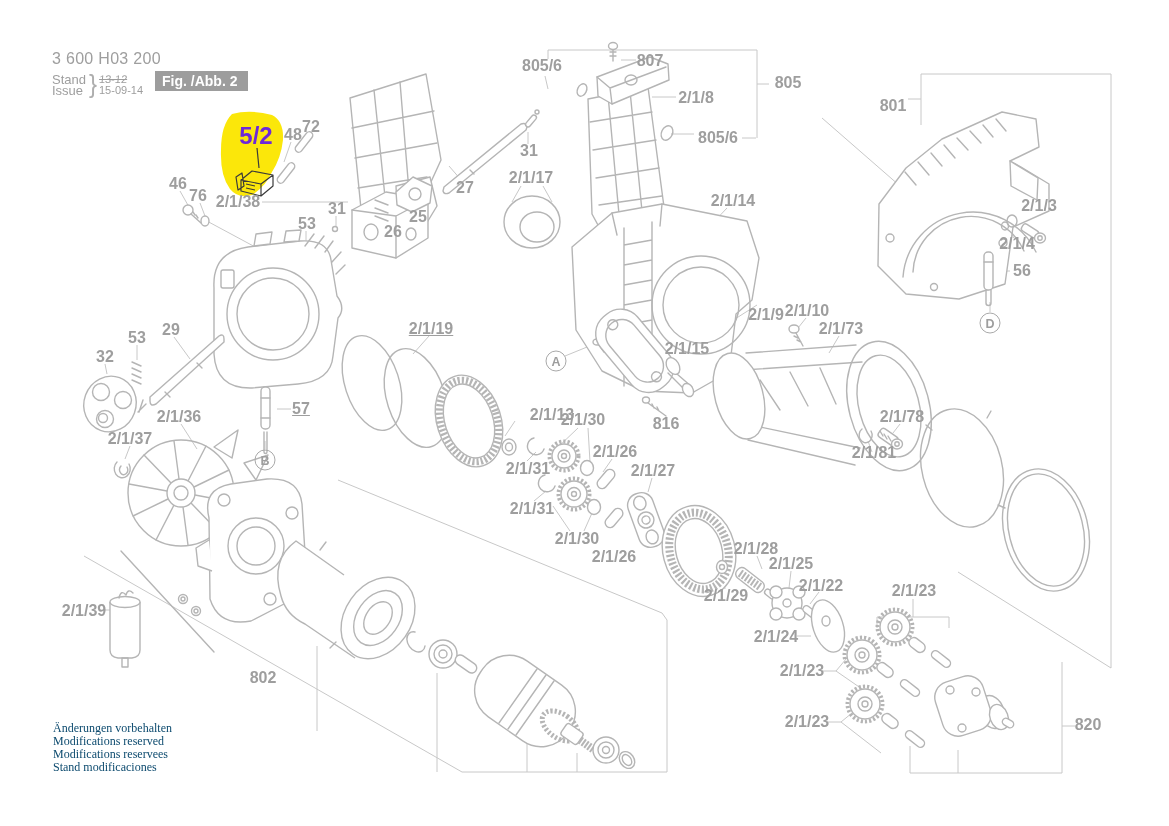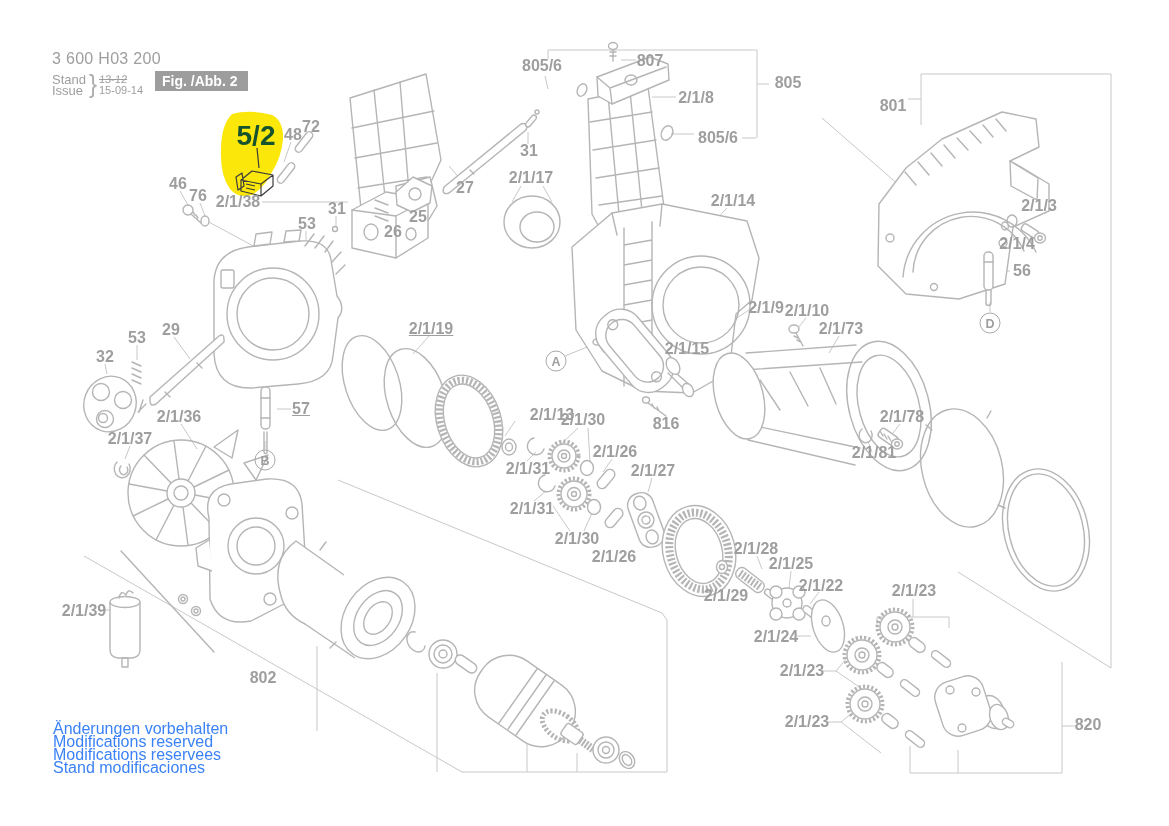--- a/index.html
+++ b/index.html
@@ -11,26 +11,26 @@
   .issue-row{display:flex;align-items:center;margin-top:3px;}
   .issue-labels{font-size:13px;line-height:11px;}
   .brace{font-size:24px;font-weight:300;color:#aeaeae;margin:0 2px 0 3px;transform:scaleY(1.05);}
   .issue-vals{font-size:11px;line-height:11px;}
   .strike{text-decoration:line-through;transform:skewX(-6deg);}
   .figbox{position:absolute;left:155px;top:71px;width:93px;height:20px;background:#9d9d9d;
           color:#fff;font-weight:bold;font-size:14px;line-height:20px;padding-left:7px;box-sizing:border-box;}
   
   .plabel{position:absolute;transform:translate(-50%,-50%);font-weight:bold;font-size:16px;
           color:#9e9e9e;white-space:nowrap;z-index:5;}
-  .plabel.hl{color:#14532d;font-size:28px;text-align:center;}
+  .plabel.hl{color:#6d28d9;font-size:24px;text-align:center;}
   .cletter{position:absolute;transform:translate(-50%,-50%);width:19px;height:19px;
            border:1.7px solid #a9a9a9;border-radius:50%;color:#9e9e9e;font-weight:bold;
            font-size:12.5px;display:flex;align-items:center;justify-content:center;z-index:5;}
   
-  .footer{position:absolute;left:53px;top:722px;color:#3b82f6;font-size:16px;line-height:13px;}
+  .footer{position:absolute;left:53px;top:722px;color:#0c4a6e;font-size:12px;line-height:13px;font-family:Liberation Serif, serif;}
   
   #art{position:absolute;left:0;top:0;z-index:1;}
   #art .ln{fill:none;stroke:#b5b5b5;stroke-width:1.4;stroke-linecap:round;stroke-linejoin:round;}
   #art .fw{fill:#ffffff;stroke:#b5b5b5;stroke-width:1.4;stroke-linejoin:round;}
   #art .thin{fill:none;stroke:#c8c8c8;stroke-width:1;}
   #art .teeth{fill:none;stroke:#b5b5b5;stroke-width:4;stroke-dasharray:2.2,2;}
   #art .blk{fill:none;stroke:#3a3a3a;stroke-width:1.2;stroke-linejoin:round;}
 </style>
 </head>
 <body>
@@ -408,21 +408,21 @@
       <span class="plabel" style="left: 542px; top: 66px;">805/6</span>
       <span class="plabel" style="left: 650px; top: 61px;">807</span>
       <span class="plabel" style="left: 696px; top: 98px;">2/1/8</span>
       <span class="plabel" style="left: 788px; top: 83px;">805</span>
       <span class="plabel" style="left: 718px; top: 138px;">805/6</span>
       <span class="plabel" style="left: 733px; top: 201px;">2/1/14</span>
       <span class="plabel" style="left: 893px; top: 98px; margin-top: 8px;">801</span>
       <span class="plabel" style="left: 1039px; top: 206px;">2/1/3</span>
       <span class="plabel" style="left: 1017px; top: 244px;">2/1/4</span>
       <span class="plabel" style="left: 1022px; top: 271px;">56</span>
-      <span class="plabel" style="left: 766px; top: 308px;">2/1/9</span>
+      <span class="plabel" style="left: 766px; top: 315px;">2/1/9</span>
       <span class="plabel" style="left: 807px; top: 311px;">2/1/10</span>
       <span class="plabel" style="left: 841px; top: 329px;">2/1/73</span>
       <span class="plabel" style="left: 687px; top: 349px;">2/1/15</span>
       <span class="plabel" style="left: 666px; top: 424px;">816</span>
       <span class="plabel" style="left: 171px; top: 330px;">29</span>
       <span class="plabel" style="left: 137px; top: 338px;">53</span>
       <span class="plabel" style="left: 105px; top: 357px;">32</span>
       <span class="plabel" style="left: 179px; top: 417px;">2/1/36</span>
       <span class="plabel" style="left: 130px; top: 439px;">2/1/37</span>
       <span class="plabel" style="left: 301px; top: 409px; text-decoration: underline;">57</span>

